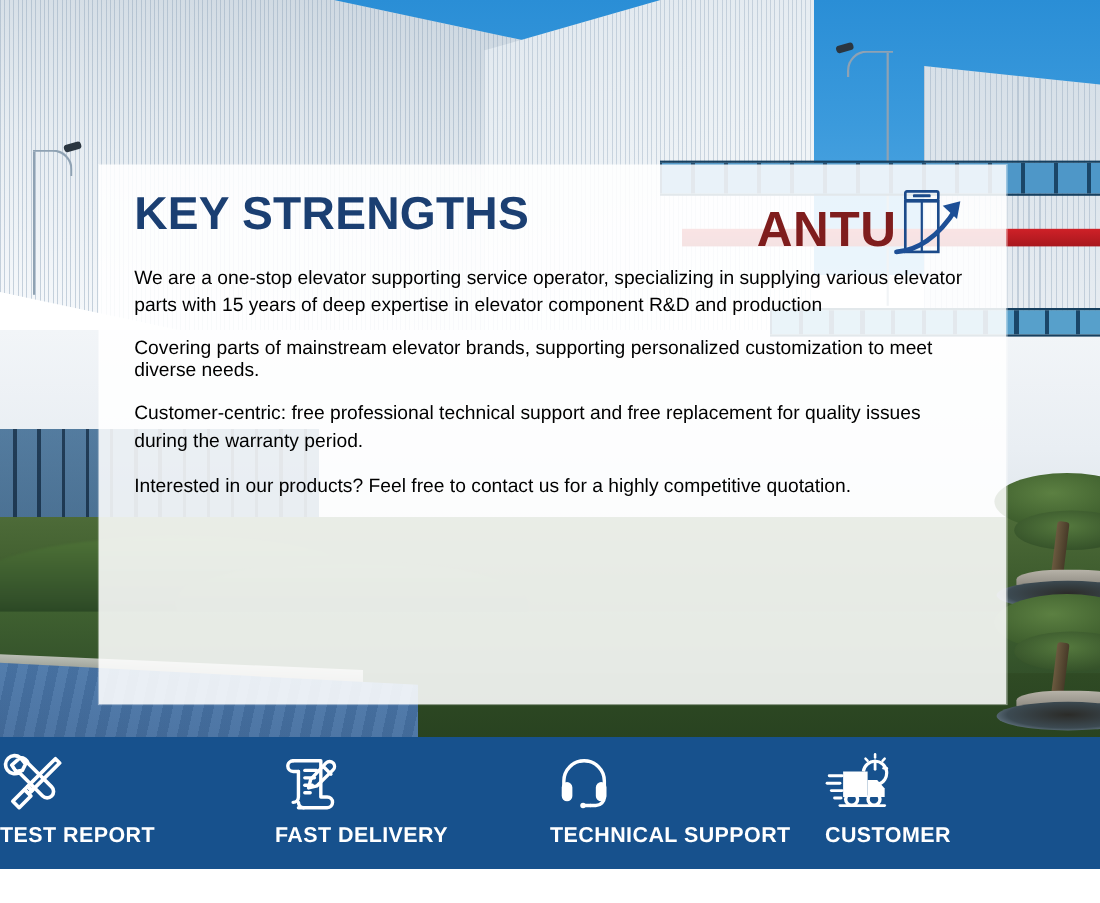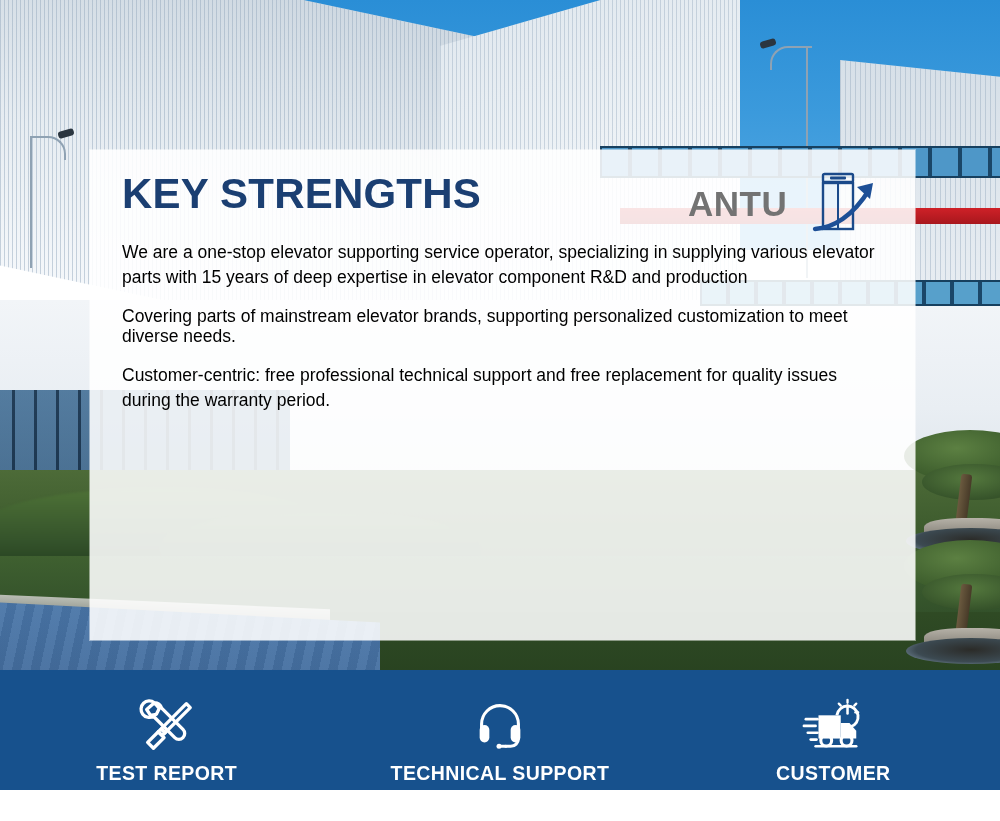--- a/index.html
+++ b/index.html
@@ -280,24 +280,24 @@
   .logo {
     position: absolute;
     right: -4px;
     top: 4px;
     width: 205px;
     height: 62px;
   }
   .logo-word {
     position: absolute;
     left: 0; top: 10px;
-    font-size: 35px;
+    font-size: 45px;
     font-weight: bold;
     letter-spacing: 0.5px;
-    color: #737373;
+    color: #7f1d1d;
     line-height: 1;
   }
   .logo-mark {
     position: absolute;
     right: 0; top: -4px;
     width: 86px; height: 62px;
   }
 
   
   .body-copy {
@@ -319,23 +319,22 @@
     top: 670px;
     width: 1000px;
     height: 120px;
     background: #17518d;
     display: flex;
   }
   .feature {
     flex: 1 1 0;
     display: flex;
     flex-direction: column;
-    align-items: center;
     justify-content: flex-start;
-    padding-top: 24px;
+    padding-top: 10px;
     box-sizing: border-box;
   }
   .feature .ficon {
     width: 62px;
     height: 62px;
     display: block;
   }
   .feature .flabel {
     margin-top: 6px;
     color: #ffffff;
@@ -408,20 +407,21 @@
             <path d="M8 57 C 26 56, 46 44, 62 18" fill="none" stroke="#1d4f96" stroke-width="4.4" stroke-linecap="round"></path>
             <path d="M50 15 L 66 11 L 63 27 Z" fill="#1d4f96"></path>
           </svg>
         </div>
       </div>
 
       <div class="body-copy">
         <p class="para">We are a one-stop elevator supporting service operator, specializing in supplying various elevator parts with 15 years of deep expertise in elevator component R&amp;D and production</p>
         <p class="para tight">Covering parts of mainstream elevator brands, supporting personalized customization to meet diverse needs.</p>
         <p class="para">Customer-centric: free professional technical support and free replacement for quality issues during the warranty period.</p>
+        <p class="para">Interested in our products? Feel free to contact us for a highly competitive quotation.</p>
       </div>
 
     </div>
   </div>
 
   <div class="feature-bar">
 
     <div class="feature">
       <svg class="ficon" viewBox="0 0 64 64">
         <g fill="none" stroke="#ffffff" stroke-width="3.4" stroke-linecap="round" stroke-linejoin="round">
@@ -429,20 +429,40 @@
           <path d="M19 9 a8.5 8.5 0 1 0 -1 14 l22 22 a6 6 0 0 0 8.5 -8.5 l-22 -22 a8.5 8.5 0 0 0 -7.5 -5.5 l5 6 -3 6 -6 1 -4 -6z"></path>
 
           <path d="M52 10 l4 4 -26 26 -4 -4z"></path>
           <path d="M26 36 l-3 3 4 4 3 -3z"></path>
           <path d="M23 39 l-11 11 6 6 11 -11z"></path>
         </g>
       </svg>
       <div class="flabel">TEST REPORT</div>
     </div>
 
+    <div class="feature">
+      <svg class="ficon" viewBox="0 0 64 64">
+        <g fill="none" stroke="#ffffff" stroke-width="3.2" stroke-linecap="round" stroke-linejoin="round">
+
+          <path d="M17 12 h26 v34 h6 a5 5 0 0 1 0 10 H22"></path>
+          <path d="M17 12 a5 5 0 0 0 0 10 h5"></path>
+          <path d="M22 22 v24 a5 5 0 0 1 -5 5"></path>
+          <path d="M22 51 a5 5 0 0 0 5 5"></path>
+
+          <path d="M28 21 h11"></path>
+          <path d="M28 28 h9"></path>
+          <path d="M28 35 h7"></path>
+          <path d="M28 42 h5"></path>
+
+          <path d="M48 14 a4.5 4.5 0 0 1 6.5 6.5 l-15 15 -8 2 2 -8z"></path>
+          <path d="M46 18 l6.5 6.5"></path>
+        </g>
+      </svg>
+      <div class="flabel">FAST DELIVERY</div>
+    </div>
 
     <div class="feature">
       <svg class="ficon" viewBox="0 0 64 64">
         <g fill="none" stroke="#ffffff" stroke-width="3.2" stroke-linecap="round" stroke-linejoin="round">
           <path d="M13 36 v-5 a19 19 0 0 1 38 0 v5"></path>
           <path d="M51 36 v10 a8 8 0 0 1 -8 8 h-5"></path>
           <circle cx="31" cy="54" r="2.6" fill="#ffffff" stroke="none"></circle>
           <path d="M31 54 h7"></path>
         </g>
         <rect x="11" y="32" width="10" height="18" rx="5" fill="#ffffff"></rect>

